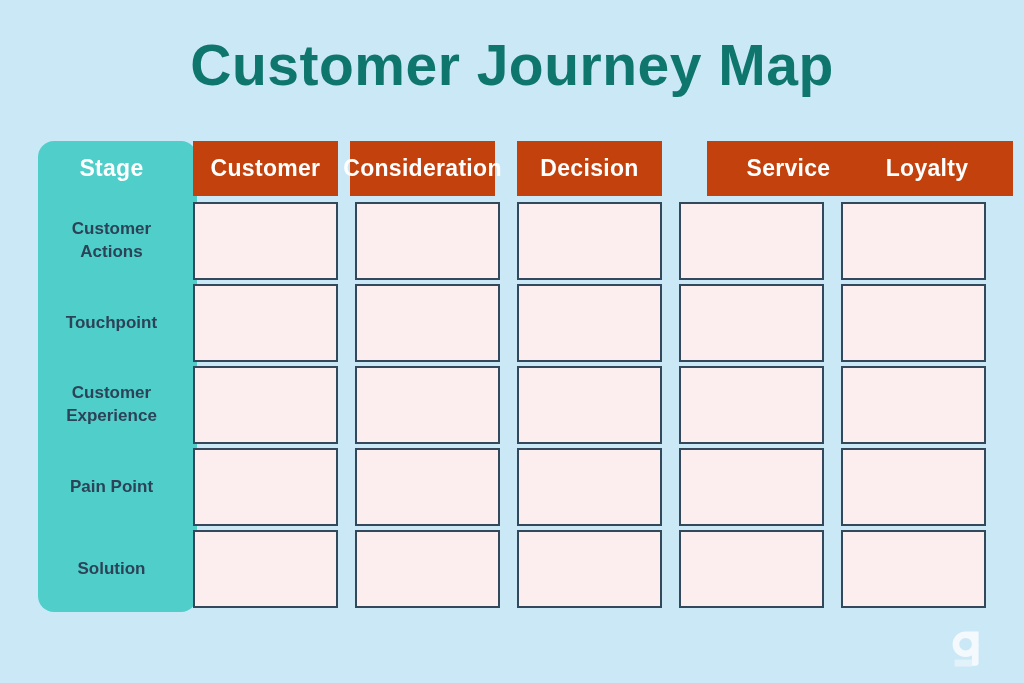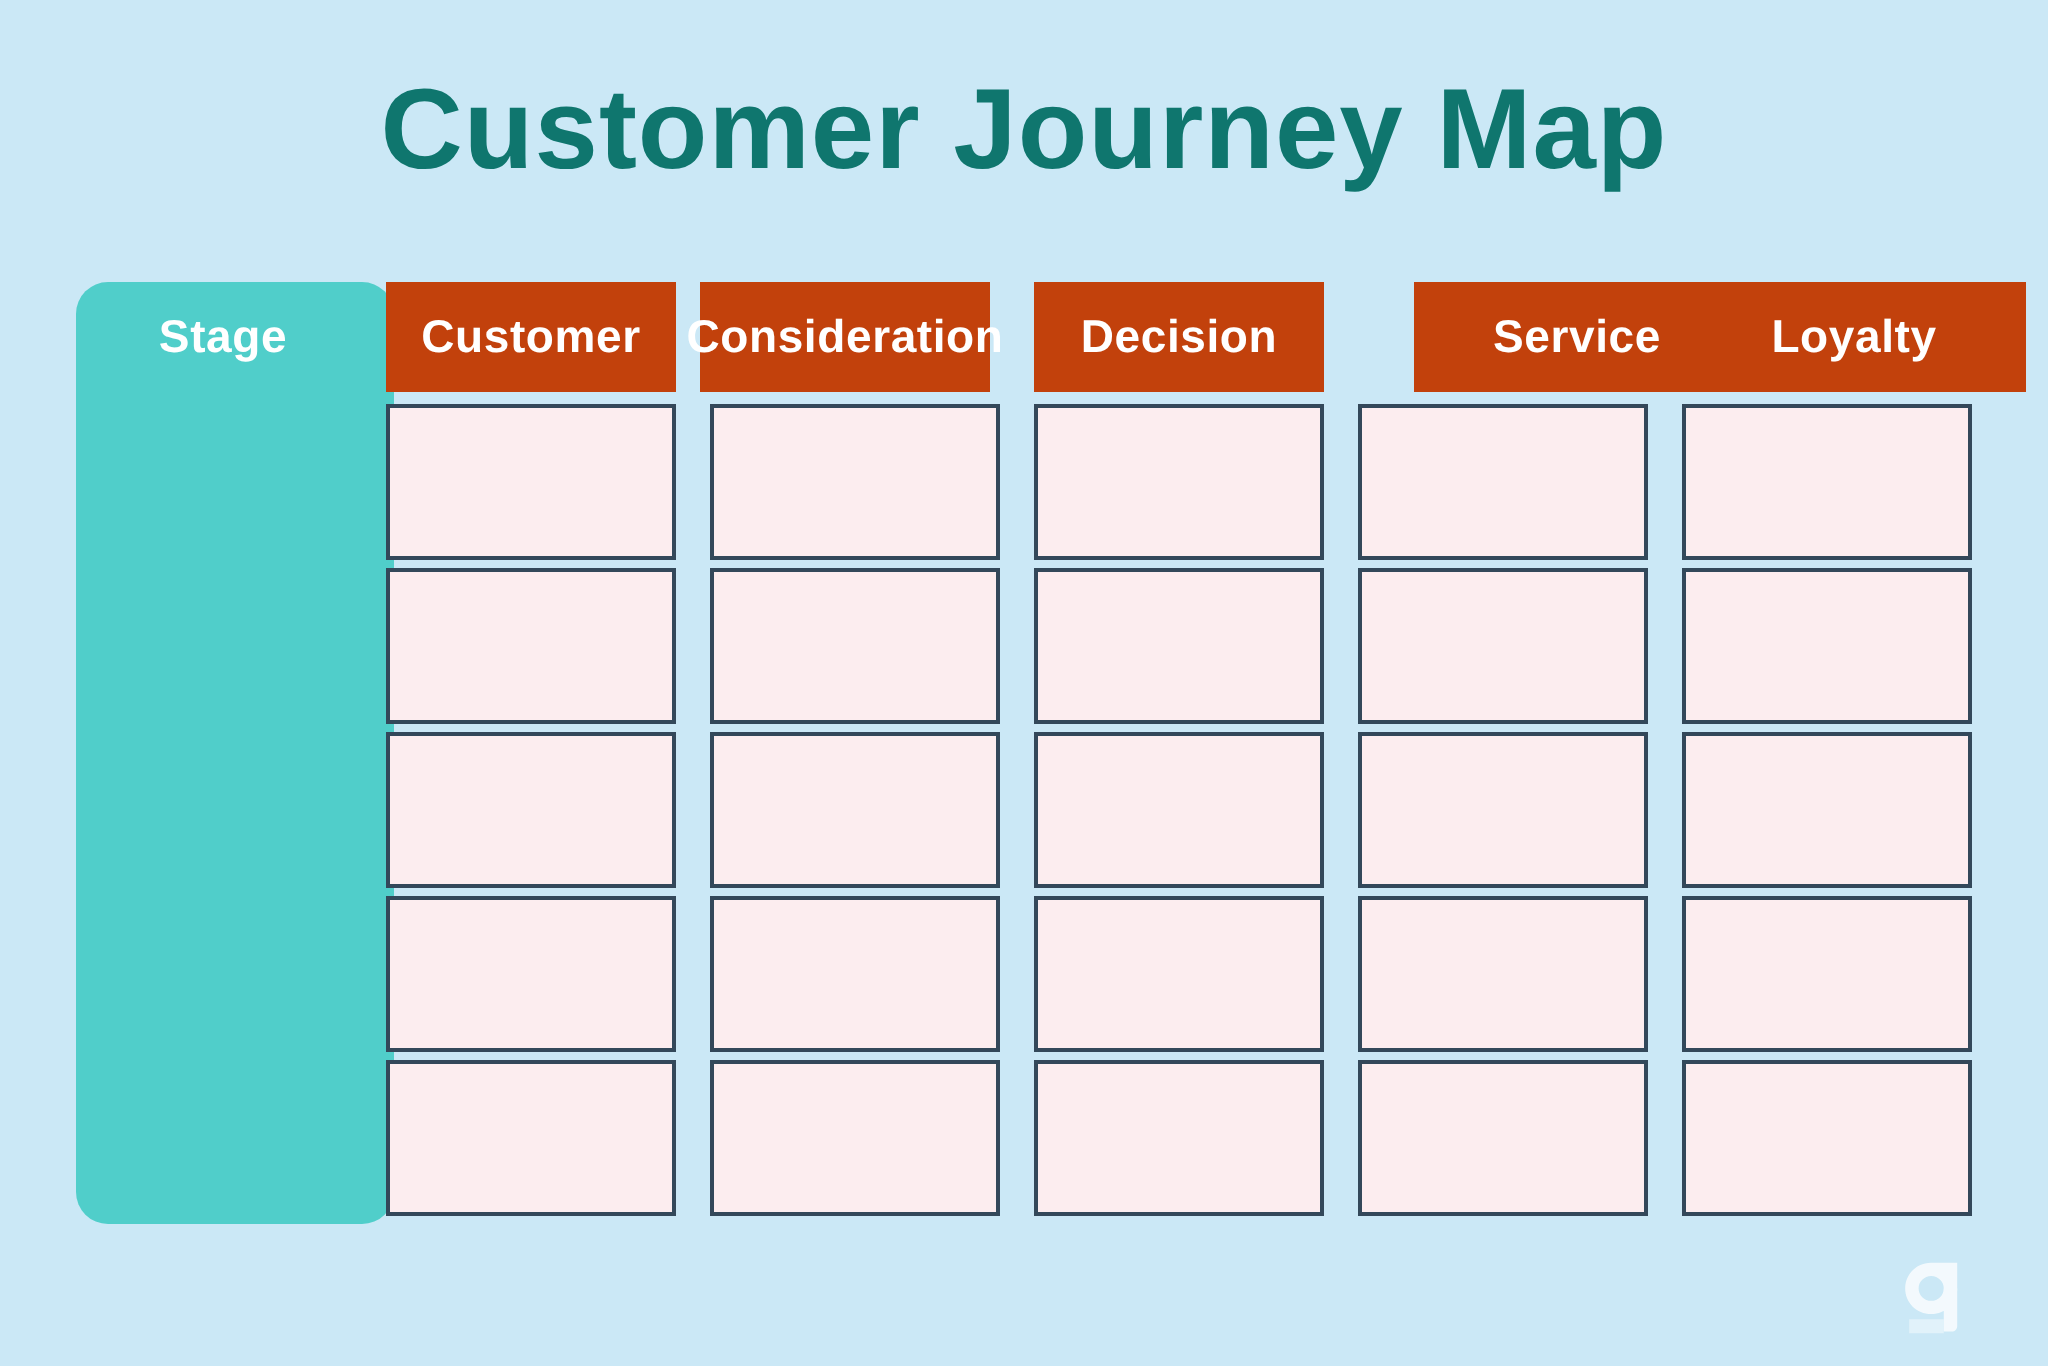--- a/index.html
+++ b/index.html
@@ -133,20 +133,27 @@
 <body>
 
 <div class="canvas">
 
   <div class="page-title">Customer Journey Map</div>
 
   <div class="matrix">
 
     <div class="stage-column">
       <div class="stage-header">Stage</div>
+      <div class="stage-labels">
+          <div class="stage-label" style="top: 0px;">Customer Actions</div>
+          <div class="stage-label" style="top: 82px;">Touchpoint</div>
+          <div class="stage-label" style="top: 164px;">Customer Experience</div>
+          <div class="stage-label" style="top: 246px;">Pain Point</div>
+          <div class="stage-label" style="top: 328px;">Solution</div>
+        </div>
     </div>
 
     <div>
         <div class="col-header" style="left: 155px; width: 145px;">Customer</div>
         <div class="col-header" style="left: 312px; width: 145px;">Consideration</div>
         <div class="col-header" style="left: 479px; width: 145px;">Decision</div>
         <div class="col-header" style="left: 641px; width: 163px; margin-left: 28px;">Service</div>
         <div class="col-header" style="left: 803px; width: 172px;">Loyalty</div>
       </div>
     <div>

